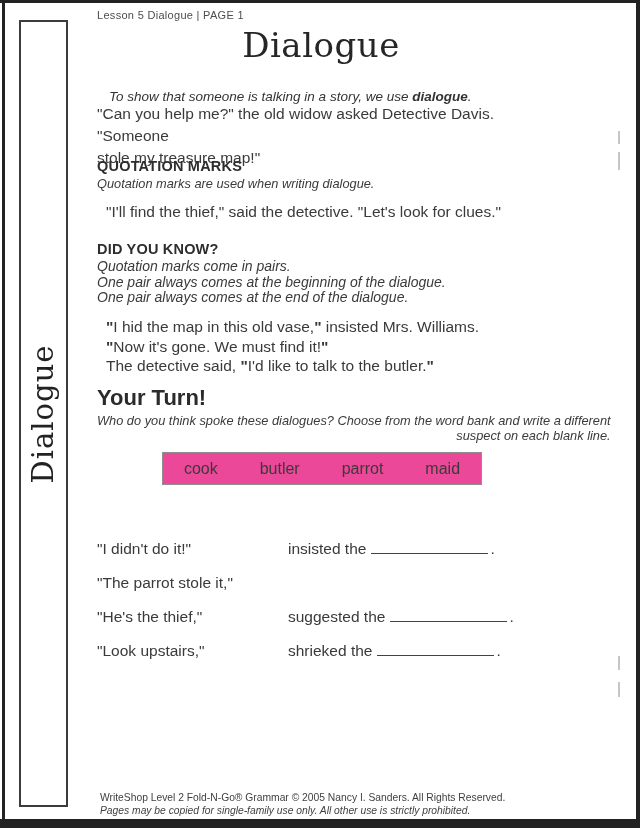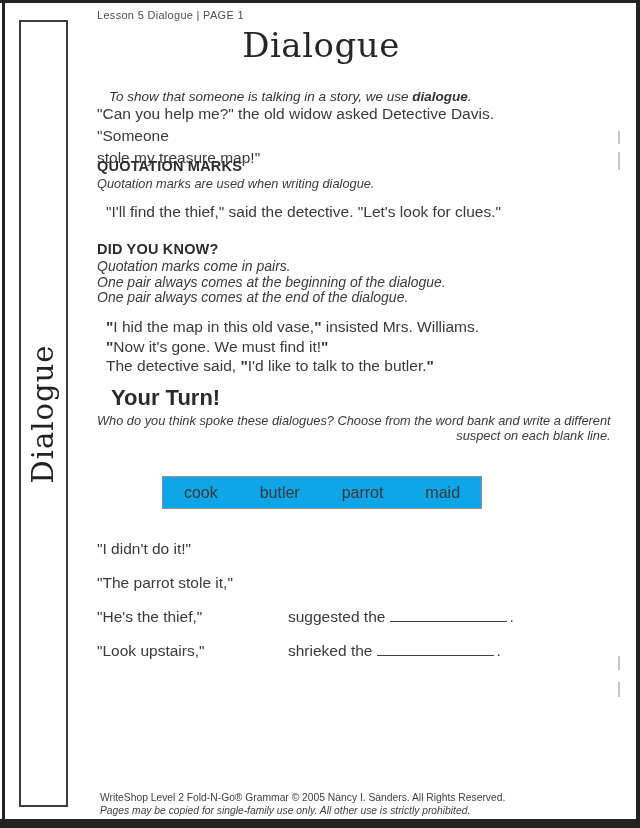--- a/index.html
+++ b/index.html
@@ -43,27 +43,27 @@
   .ex1{position:absolute;left:97px;top:103px;width:460px;line-height:22px;}
   .h-sec{position:absolute;left:97px;margin:0;font-size:14.5px;font-weight:bold;color:#2d2d2d;letter-spacing:.2px;}
   .h-qm{top:158px;}
   .note-qm{position:absolute;left:97px;top:176px;margin:0;font-style:italic;font-size:12.8px;}
   .ex2{position:absolute;left:106px;top:203px;}
   .h-dyk{top:241px;}
   .notes-dyk{position:absolute;left:97px;top:259px;font-style:italic;font-size:14px;line-height:15.5px;}
   .ex3{position:absolute;left:106px;top:317px;line-height:19.5px;}
   .ex3 .bq{font-weight:bold;}
 
-  .h-yt{position:absolute;left:111px;top:385px;margin:0;font-size:22px;font-weight:bold;color:#2b2b2b;}
+  .h-yt{position:absolute;left:97px;top:385px;margin:0;font-size:22px;font-weight:bold;color:#2b2b2b;}
   .instr{position:absolute;left:97px;top:414px;font-style:italic;font-size:12.8px;line-height:14.5px;text-align:right;}
 
   .word-bank{
     position:absolute;left:162px;top:452px;width:318px;height:31px;
-    border:1px solid #8f8f8f;background:#0ea5e9;
-    display:flex;align-items:center;justify-content:space-around;font-size:16px;color:#3a3a3a;margin-top:24px;
+    border:1px solid #8f8f8f;background:#ec4899;
+    display:flex;align-items:center;justify-content:space-around;font-size:16px;color:#3a3a3a;
   }
 
   .exercises{position:absolute;left:97px;top:540px;width:452px;}
   .ex-row{display:flex;align-items:baseline;margin-bottom:16px;font-size:15.5px;}
   .ex-quote{flex:0 0 191px;}
   .blank{
     display:inline-block;width:117px;height:13px;
     border-bottom:1.5px solid #424242;margin:0 2px 0 5px;vertical-align:baseline;
   }
 
@@ -124,20 +124,21 @@
   <div class="word-bank">
       <span>cook</span>
       <span>butler</span>
       <span>parrot</span>
       <span>maid</span>
     </div>
 
   <div class="exercises">
       <div class="ex-row">
         <span class="ex-quote">"I didn't do it!"</span>
+        <span class="ex-answer"><span>insisted the</span><span class="blank"></span><span>.</span></span>
       </div>
       <div class="ex-row">
         <span class="ex-quote">"The parrot stole it,"</span>
       </div>
       <div class="ex-row">
         <span class="ex-quote">"He's the thief,"</span>
         <span class="ex-answer"><span>suggested the</span><span class="blank"></span><span>.</span></span>
       </div>
       <div class="ex-row">
         <span class="ex-quote">"Look upstairs,"</span>

